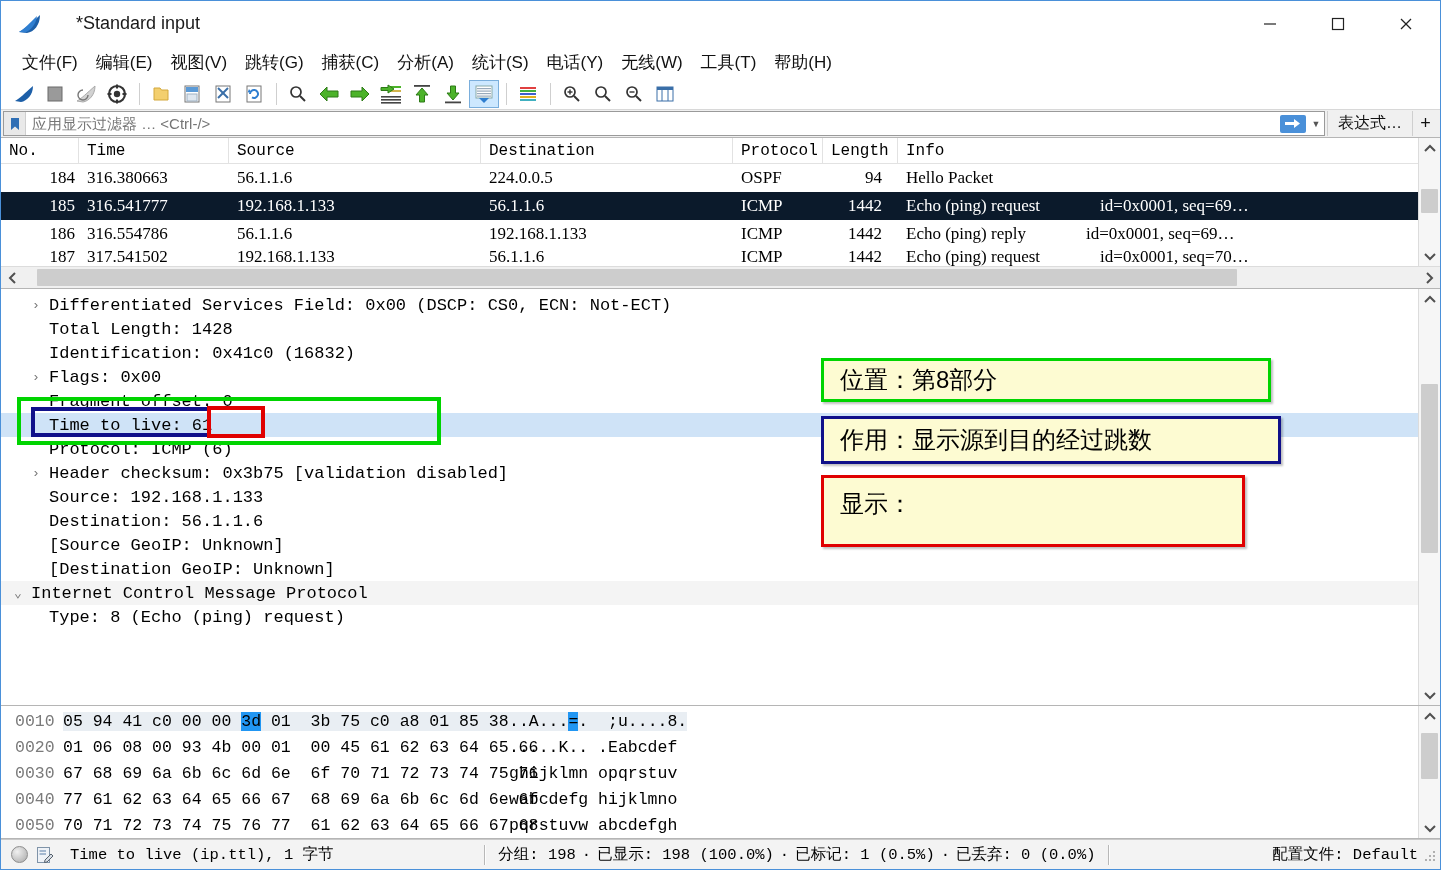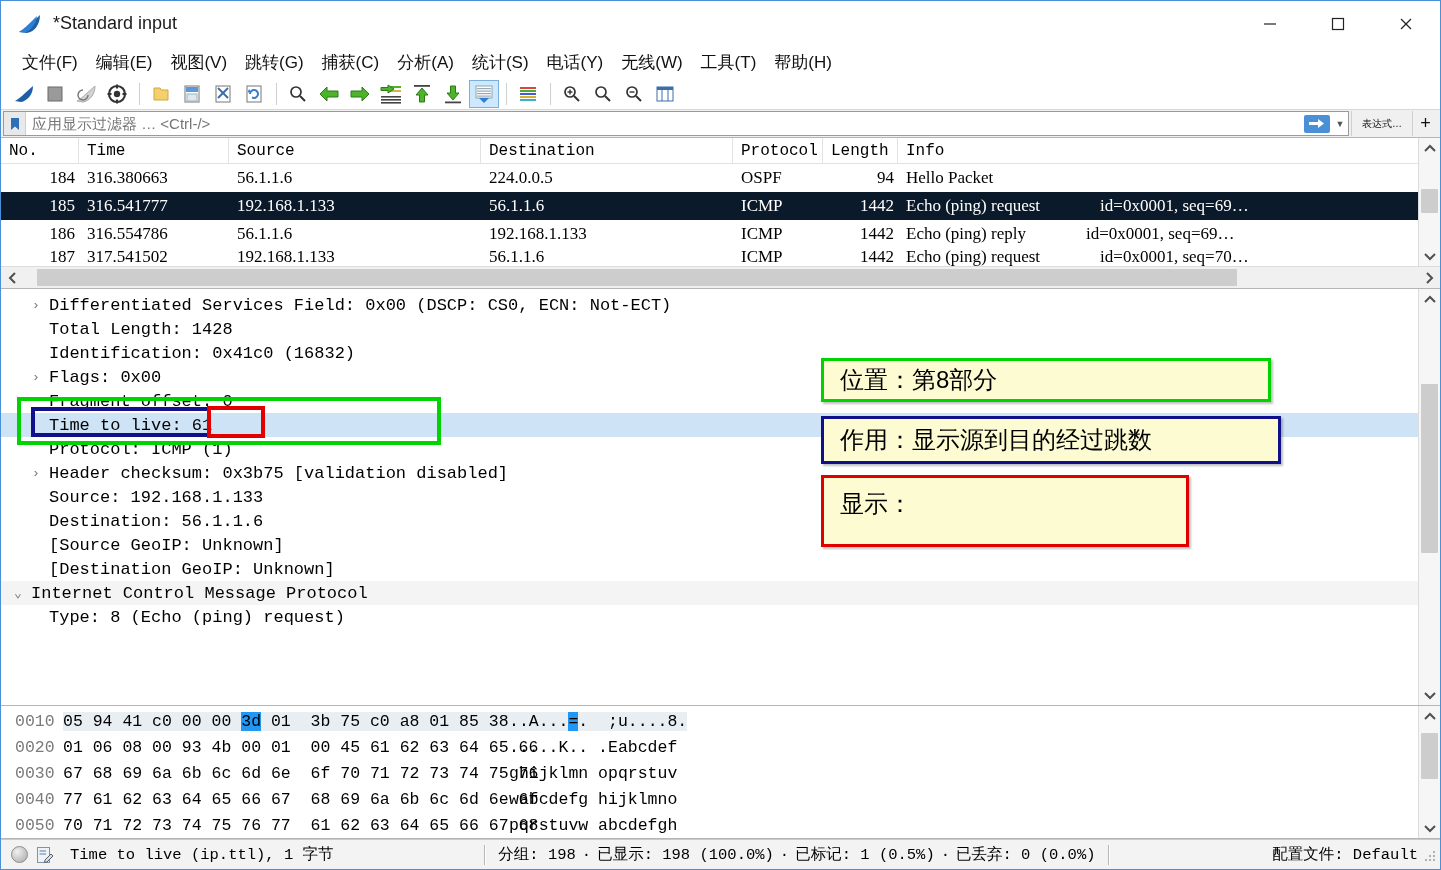--- a/index.html
+++ b/index.html
@@ -16,20 +16,21 @@
     background: #ffffff;
     display: flex; flex-direction: column;
   }
 
   
   .titlebar {
     height: 45px; flex: 0 0 45px;
     display: flex; align-items: center;
     background: #ffffff;
     position: relative;
+    gap: 23px;
   }
   .title-icon {
     width: 26px; height: 22px; margin-left: 16px; margin-right: 10px;
     position: relative;
   }
   .title-icon svg { display: block; }
   .title-text {
     font-size: 18px; color: #1a1a1a;
     font-family: "Liberation Sans", sans-serif;
   }
@@ -110,21 +111,21 @@
     width: 26px; height: 18px; background: #4a90d9; border-radius: 2px;
     display:flex; align-items:center; justify-content:center;
     color:#fff;
   }
   .filter-caret {
     width: 16px; display:flex; align-items:center; justify-content:center;
     color:#555; font-size: 9px;
   }
   .filter-expr {
     display:flex; align-items:center; padding: 0 10px;
-    font-size: 10px; color:#111;
+    font-size: 16px; color:#111;
     border-left: 1px solid #cfcfcf;
   }
   .filter-plus {
     width: 26px; display:flex; align-items:center; justify-content:center;
     font-size:18px; color:#111;
     border-left: 1px solid #cfcfcf;
   }
 
   
   .pane-packetlist {
@@ -155,21 +156,21 @@
     font-size: 17px; color:#000;
     white-space: nowrap;
   }
   .prow.sel { background:#0b1a2b; color:#ffffff; }
   .prow .c { overflow:hidden; white-space:nowrap; padding-left:8px; }
   .c-no   { width: 78px;  text-align:right; padding-right:4px; padding-left:0;}
   .c-time { width: 150px; }
   .c-src  { width: 252px; }
   .c-dst  { width: 252px; }
   .c-proto{ width: 90px; }
-  .c-len  { width: 75px; text-align:right; padding-right:4px; padding-left:0;}
+  .c-len  { width: 75px; text-align:right; padding-right:16px; padding-left:0;}
   .c-info { flex:1; padding-left:8px; }
   .c-info .infogap { display:inline-block; width: 60px; }
 
   
   .vsb {
     width: 22px; flex: 0 0 22px;
     background: #f6f6f6;
     border-left: 1px solid #dcdcdc;
     display:flex; flex-direction:column; align-items:center;
     position:relative;
@@ -613,21 +614,21 @@
         <span class="twisty">›</span>
         <span class="dtext">Flags: 0x00</span>
       </div>
       <div class="dline">
         <span class="dtext">Fragment offset: 0</span>
       </div>
       <div class="dline hl">
         <span class="dtext">Time to live: 61</span>
       </div>
       <div class="dline">
-        <span class="dtext">Protocol: ICMP (1)</span>
+        <span class="dtext">Protocol: ICMP (6)</span>
       </div>
       <div class="dline">
         <span class="twisty">›</span>
         <span class="dtext">Header checksum: 0x3b75 [validation disabled]</span>
       </div>
       <div class="dline">
         <span class="dtext">Source: 192.168.1.133</span>
       </div>
       <div class="dline">
         <span class="dtext">Destination: 56.1.1.6</span>
@@ -649,21 +650,21 @@
       <div class="hlbox green" style="left:16px; top:108px; width:424px; height:48px;"></div>
       <div class="hlbox navy" style="left:30px; top:118px; width:180px; height:30px;"></div>
       <div class="hlbox red" style="left:206px; top:117px; width:58px; height:32px;"></div>
 
       <div class="anno green" style="left:820px; top:69px; width:450px; height:44px;">
         <span>位置：第8部分</span>
       </div>
       <div class="anno navy" style="left:820px; top:127px; width:460px; height:48px;">
         <span>作用：显示源到目的经过跳数</span>
       </div>
-      <div class="anno red top" style="left:820px; top:186px; width:368px; height:72px;">
+      <div class="anno red top" style="left:820px; top:186px; width:424px; height:72px;">
         <span>显示：</span>
       </div>
     </div>
 
     <div class="vsb">
       <div class="vsb-arrow">
         <svg width="12" height="9" viewBox="0 0 12 9">
             <path d="M1 7 L6 2 L11 7" fill="none" stroke="#505050" stroke-width="2"></path>
           </svg>
       </div>

